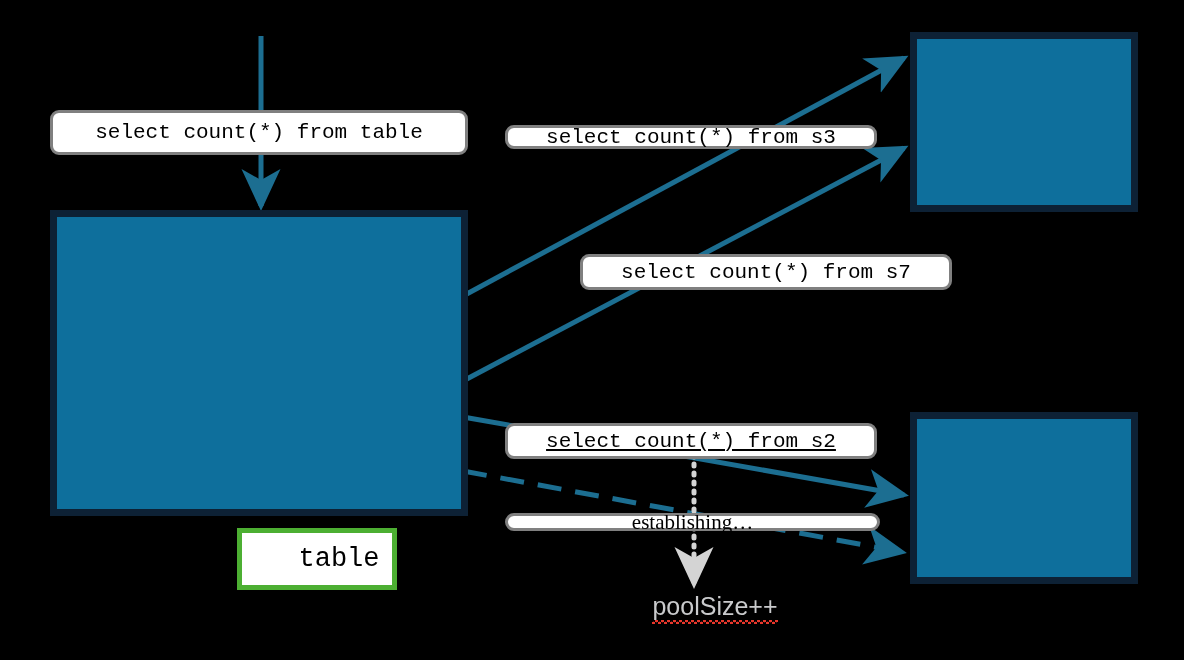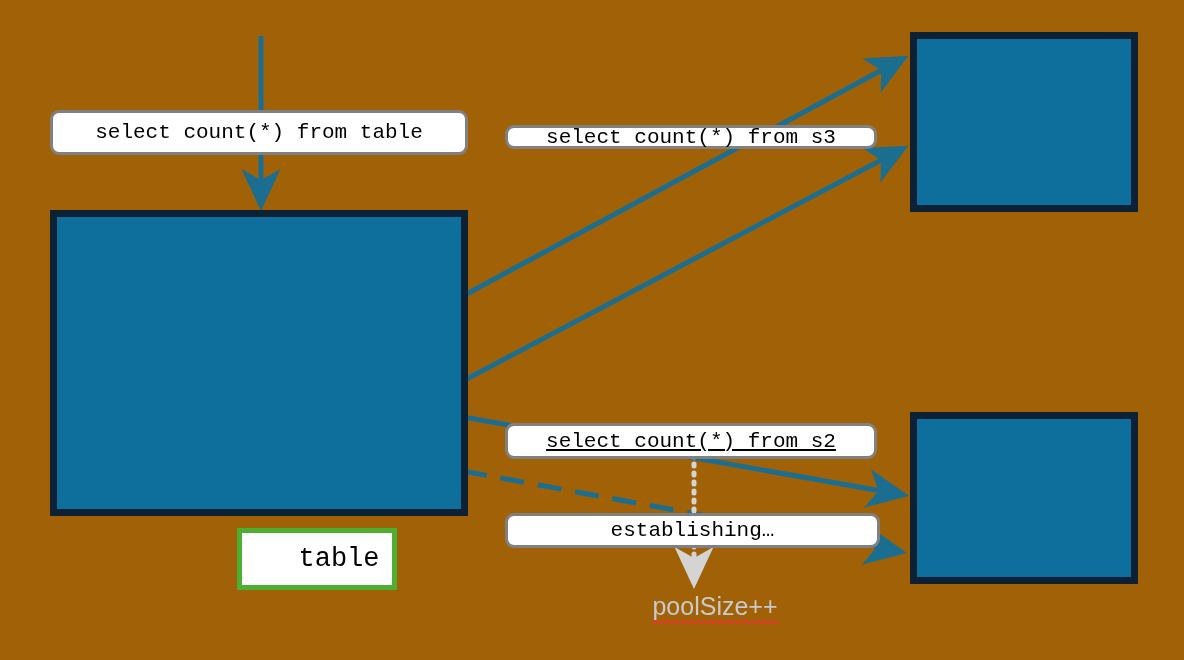--- a/index.html
+++ b/index.html
@@ -7,21 +7,21 @@
     padding: 0;
     background: #ffffff;
   }
   body {
     font-family: "Liberation Sans", sans-serif;
   }
   #canvas {
     position: relative;
     width: 1184px;
     height: 660px;
-    background: #a16207;
+    background: #000000;
     overflow: hidden;
   }
   #wires {
     position: absolute;
     left: 0; top: 0;
     width: 1184px;
     height: 660px;
     pointer-events: none;
   }
 
@@ -69,21 +69,21 @@
     color: #000000;
     white-space: nowrap;
   }
   .qbox.light { border-color: #C8C8C8; }
 
   #q-table { left: 50px;  top: 110px; width: 418px; height: 45px; }
   #q-s5    { left: 505px; top: 96px;  width: 372px; height: 33px; z-index: 4; }
   #q-s3    { left: 505px; top: 125px; width: 372px; height: 24px; z-index: 5; }
   #q-s7    { left: 580px; top: 254px; width: 372px; height: 36px; }
   #q-s2    { left: 505px; top: 423px; width: 372px; height: 36px; text-decoration: underline; }
-  #q-est   { left: 505px; top: 513px; width: 375px; height: 35px; }
+  #q-est   { left: 505px; top: 513px; width: 375px; height: 18px; font-family: Liberation Serif, serif; }
 
   
   #poolsize {
     position: absolute;
     left: 600px;
     top: 592px;
     width: 190px;
     text-align: center;
     font-family: "Liberation Sans", sans-serif;
     font-size: 25px;
@@ -150,20 +150,21 @@
     
   </div>
 
   <div class="group-box" id="pool-bot">
     
     
     
   </div>
 
   <div class="qbox" id="q-s3">select count(*) from s3</div>
+  <div class="qbox" id="q-s7">select count(*) from s7</div>
   <div class="qbox" id="q-s2">select count(*) from s2</div>
   <div class="qbox" id="q-est">establishing…</div>
 
   <div id="poolsize">
     <span class="squiggle">poolSize++</span>
   </div>
 
 </div>
 
 </body></html>

